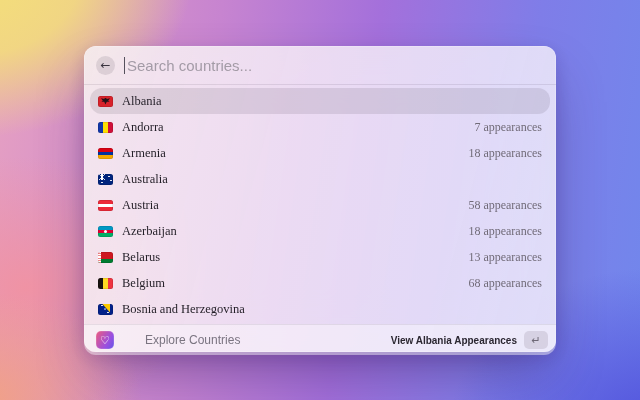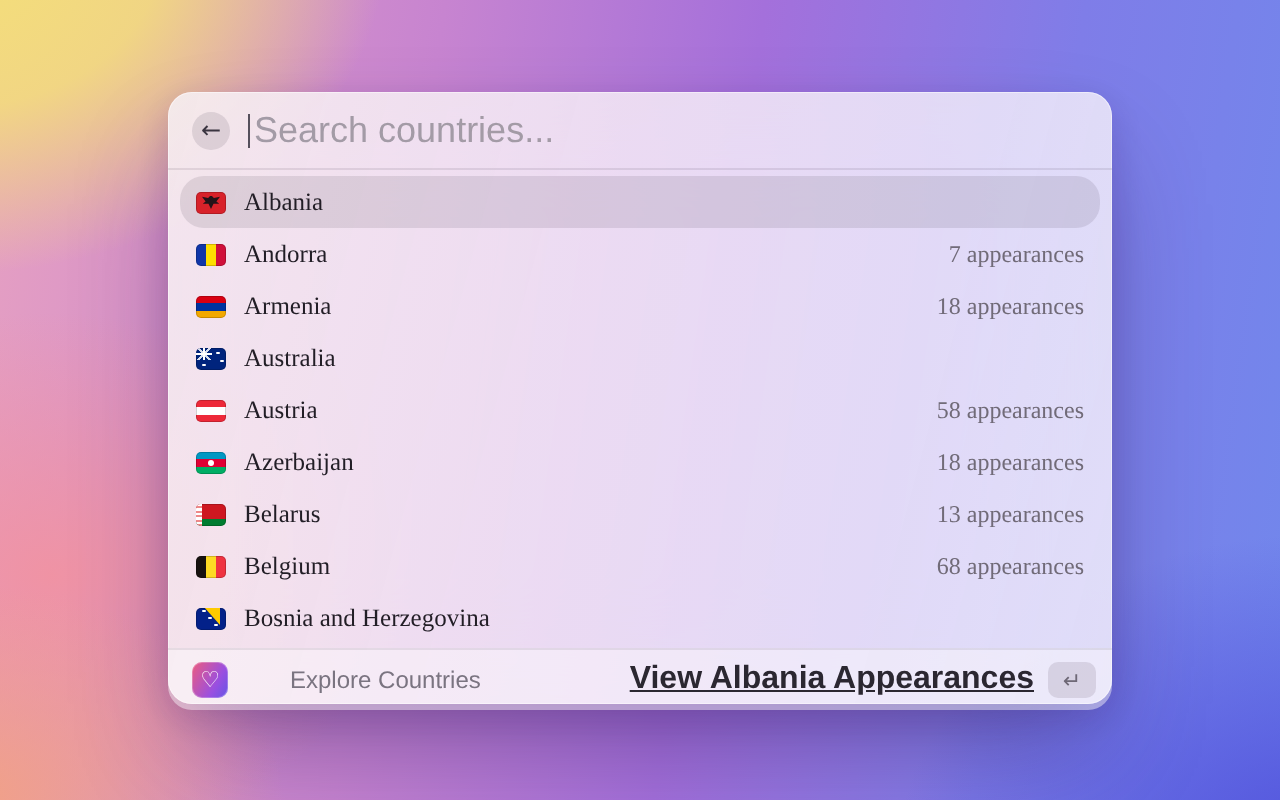--- a/index.html
+++ b/index.html
@@ -28,21 +28,21 @@
   
   .searchbar{height:38px;flex:none;display:flex;align-items:center;padding:0 12px;}
   .back-btn{
     width:19px;height:19px;border-radius:50%;border:none;flex:none;
     background:rgba(110,100,115,0.18);color:#3A3540;
     display:flex;align-items:center;justify-content:center;
     font-size:12px;line-height:1;padding:0;margin-right:9px;cursor:pointer;
     font-family:"DejaVu Sans",sans-serif;
   }
   .caret{width:1px;height:17px;background:#55505c;flex:none;margin-right:2px;}
-  .search-input{font-size:18px;color:#A39BA6;flex:1;}
+  .search-input{font-size:15px;color:#A39BA6;flex:1;}
   .divider{height:1px;flex:none;background:rgba(40,30,50,0.10);}
   
   .list{flex:1;padding:3px 6px 2px;display:flex;flex-direction:column;}
   .row{
     height:26px;flex:none;display:flex;align-items:center;
     padding:0 8px;border-radius:12px;gap:0;font-family:Liberation Serif, serif;
   }
   .row.selected{background:rgba(70,60,75,0.13);}
   .flag{
     width:15px;height:11px;border-radius:2.5px;position:relative;overflow:hidden;
@@ -87,21 +87,21 @@
   .footer-left{display:flex;align-items:center;gap:8px;flex:1;}
   .app-icon{
     width:18px;height:18px;border-radius:5px;flex:none;
     background:linear-gradient(120deg,#ED5C7E 0%,#9A4FE0 65%,#6456E6 100%);
     display:flex;align-items:center;justify-content:center;
     box-shadow:inset 0 0 0 0.5px rgba(255,255,255,0.25);
   }
   .heart{color:#fff;font-size:11px;line-height:1;font-family:"DejaVu Sans",sans-serif;transform:translateY(-0.5px);}
   .app-name{font-size:12px;color:#7A7480;margin-left:23px;}
   .footer-right{display:flex;align-items:center;gap:7px;cursor:pointer;}
-  .action-label{font-size:16px;font-weight:700;color:#2B2731;text-decoration:underline;}
+  .action-label{font-size:10px;font-weight:700;color:#2B2731;}
   .keycap{
     min-width:24px;height:18px;border-radius:5px;background:rgba(100,90,105,0.16);
     display:flex;align-items:center;justify-content:center;
     font-size:11px;color:#6E6876;font-family:"DejaVu Sans",sans-serif;
   }
 </style>
 </head>
 <body>
 
 <div class="bg">

